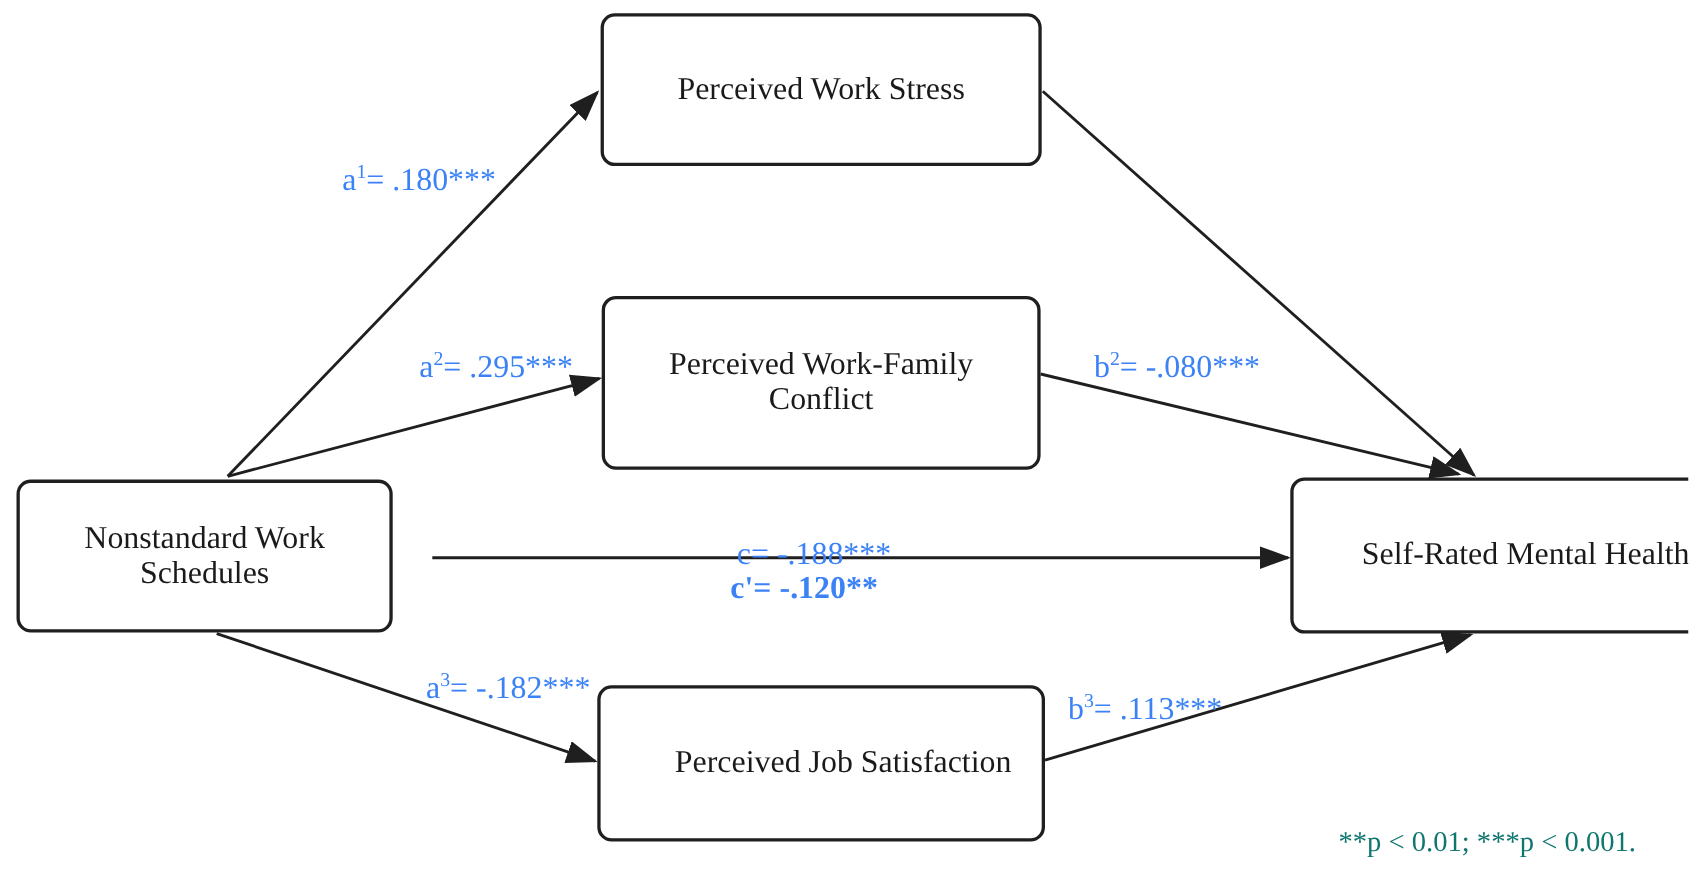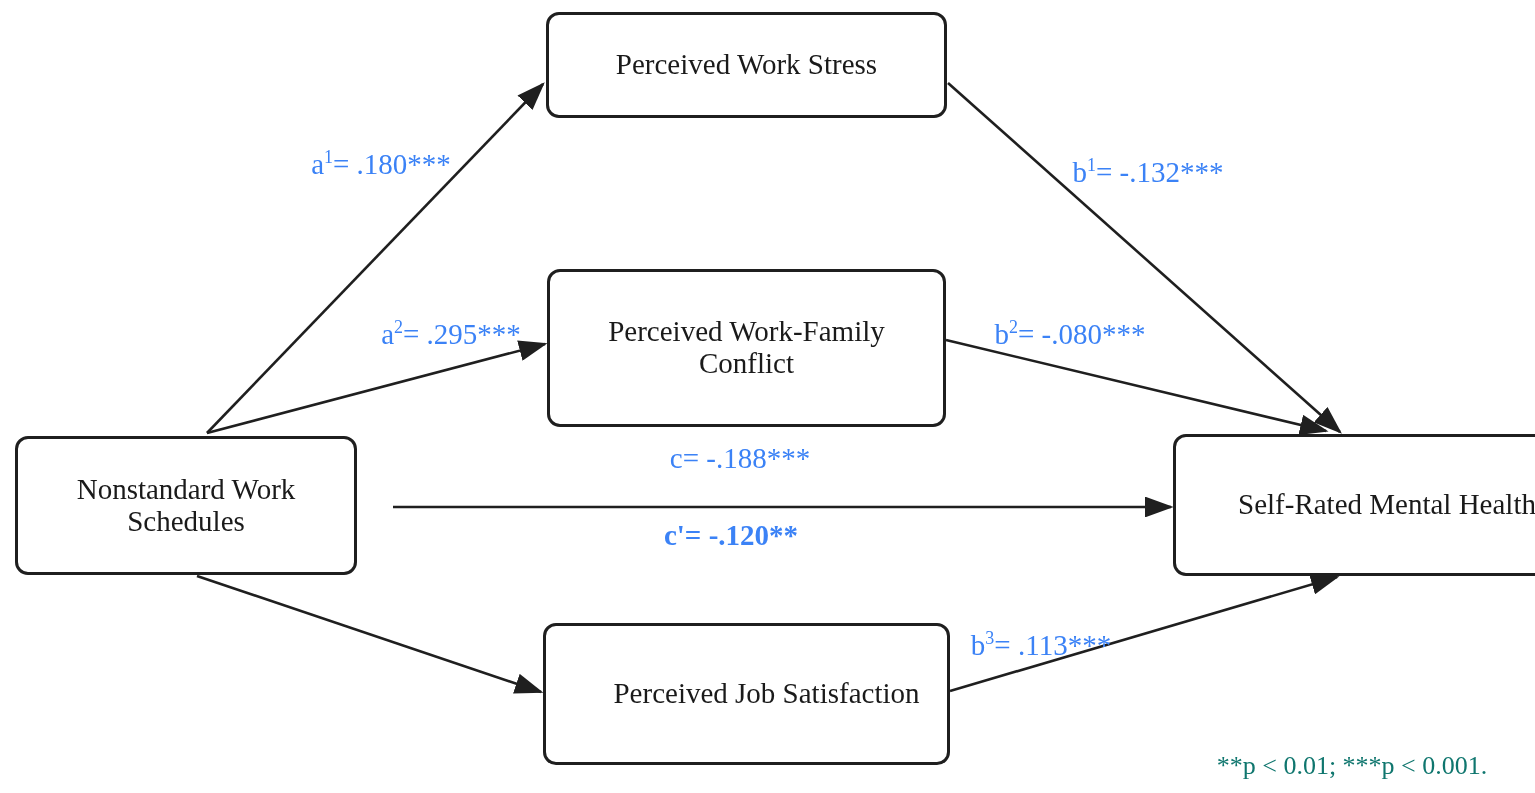--- a/index.html
+++ b/index.html
@@ -81,21 +81,21 @@
     <line x1="948" y1="83" x2="1340" y2="432" marker-end="url(#ah)"></line>
     <line x1="946" y1="340" x2="1326" y2="431" marker-end="url(#ah)"></line>
     <line x1="950" y1="691" x2="1337" y2="577" marker-end="url(#ah)"></line>
     <line x1="393" y1="507" x2="1171" y2="507" marker-end="url(#ah)"></line>
   </svg>
 
   <div class="node" style="left:15px; top:436px; width:342px; height:139px;">
     <span>Nonstandard Work Schedules</span>
   </div>
 
-  <div class="node" style="left:546px; top:12px; width:401px; height:106px;">
+  <div class="node" style="left:546px; top:12px; width:401px; height:139px;">
     <span>Perceived Work Stress</span>
   </div>
 
   <div class="node" style="left:547px; top:269px; width:399px; height:158px;">
     <span>Perceived Work-Family Conflict</span>
   </div>
 
   <div class="node" style="left:543px; top:623px; width:407px; height:142px;padding-left:48px;">
     <span>Perceived Job Satisfaction</span>
   </div>
@@ -105,34 +105,34 @@
   </div>
 
   <div class="plabel" style="left:381px; top:164px;">
     <span>a</span><sup>1</sup><span>= .180***</span>
   </div>
 
   <div class="plabel" style="left:451px; top:334px;">
     <span>a</span><sup>2</sup><span>= .295***</span>
   </div>
 
+  <div class="plabel" style="left:462px; top:626px;">
+    <span>a</span><sup>3</sup><span>= -.182***</span>
+  </div>
 
-  <div class="plabel" style="left:1148px; top:172px;">
-    <span>b</span><sup>1</sup><span>= -.132***</span>
-  </div>
 
   <div class="plabel" style="left:1070px; top:334px;text-align:right;">
     <span>b</span><sup>2</sup><span>= -.080***</span>
   </div>
 
   <div class="plabel" style="left:1041px; top:645px;">
     <span>b</span><sup>3</sup><span>= .113***</span>
   </div>
 
-  <div class="plabel" style="left:740px; top:458px;">
+  <div class="plabel" style="left:740px; top:504px;">
     <span>c= -.188***</span>
   </div>
 
   <div class="plabel" style="left:731px; top:535px;font-weight:bold;">
     <span>c'= -.120**</span>
   </div>
 
   <div class="note" style="left:1352px; top:766px;">**p &lt; 0.01; ***p &lt; 0.001.</div>
 
 </div>

